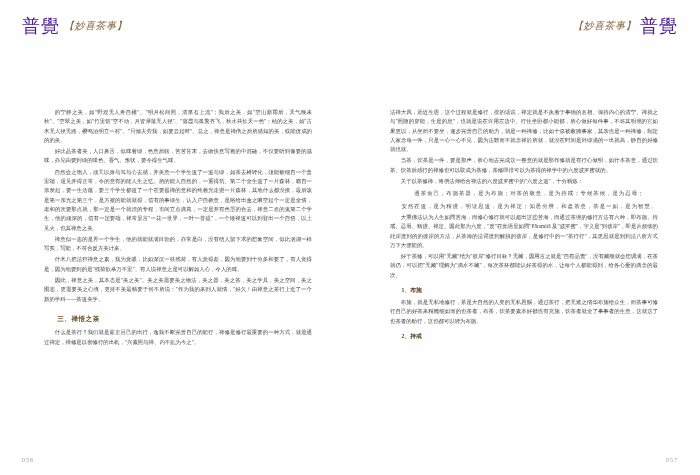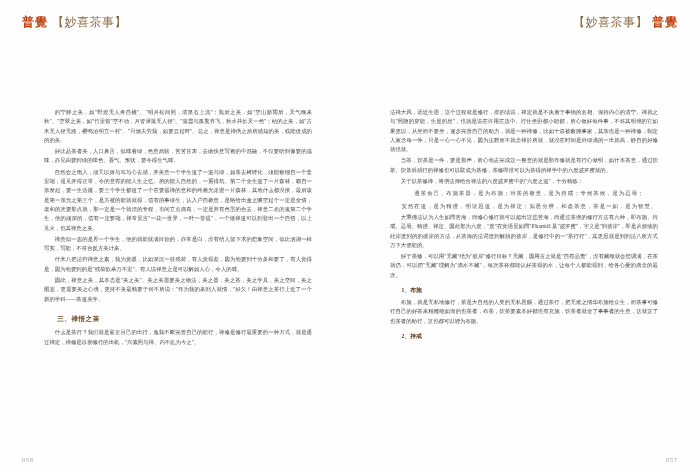--- a/index.html
+++ b/index.html
@@ -25,31 +25,32 @@
     position: absolute;
     top: 14px;
     display: flex;
     align-items: center;
     gap: 4px;
   }
   .hdr-left { left: 22px; }
   .hdr-right { right: 22px; flex-direction: row; }
   .brand {
     font-family: "Liberation Serif", serif;
-    font-size: 12px;
-    font-weight: bold;
-    color: #c2410c;
+    font-size: 18px;
+    font-weight: normal;
+    color: #4c1d95;
     letter-spacing: 1px;
   }
   .chaptag {
-    font-size: 12px;
+    font-size: 10px;
     color: #8a6a42;
     border: 0;
     letter-spacing: 0.5px;
     white-space: nowrap;
+    font-style: italic;
   }
 
   
   .col {
     position: absolute;
     top: 108px;
     width: 268px;
     font-size: 5.4px;
     line-height: 1.72;
     text-align: justify;

